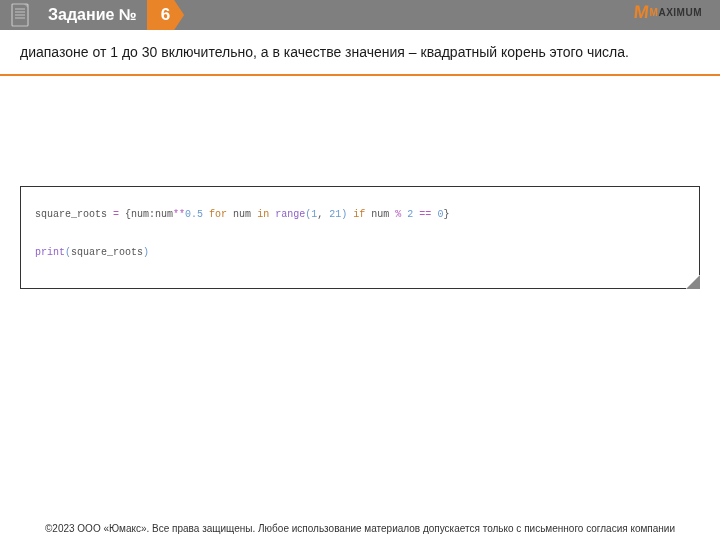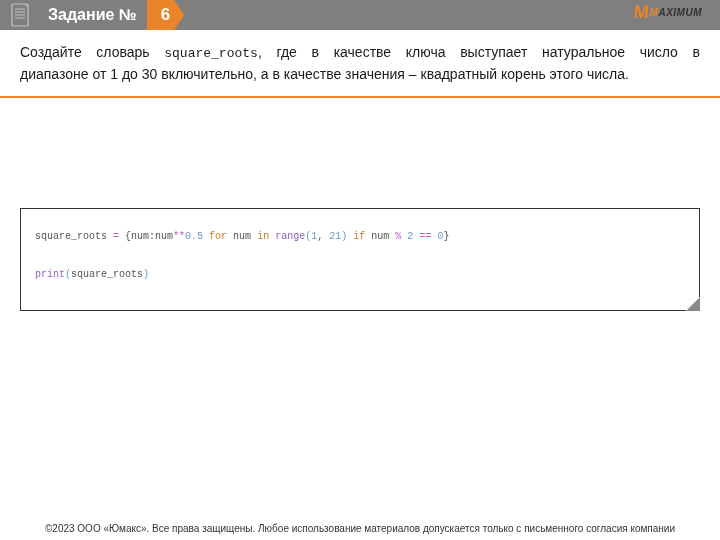--- a/index.html
+++ b/index.html
@@ -66,21 +66,20 @@
     font-size: 18px;
     line-height: 1;
     margin-right: 2px;
     letter-spacing: -1px;
     transform: skewX(-6deg);
   }
   .logo-text {
     font-weight: 800;
     color: #333;
     letter-spacing: .5px;
-    font-style: italic;
   }
   .logo-text .accent { color: #ea8428; }
 
   
   .task {
     padding: 12px 20px 10px 20px;
     font-size: 14px;
     line-height: 1.55;
     color: #1a1a1a;
     text-align: justify;
@@ -170,23 +169,20 @@
   </div>
   <div class="logo">
     <span class="logo-mark">M</span>
     <span class="logo-text">
       <span class="accent">M</span><span>AXIMUM</span>
     </span>
   </div>
 </div>
 
 <div class="task">
-  <div style="text-align-last:justify">
-    <span>Создайте словарь </span><code>square_roots</code><span>, где в качестве ключа выступает натуральное число в</span>
-  </div>
   <div style="text-align-last:left">диапазоне от 1 до 30 включительно, а в качестве значения – квадратный корень этого числа.</div>
 </div>
 <div class="divider"></div>
 
 <div class="code-wrap">
   <div class="code-box"><span class="tk-text">square_roots </span><span class="tk-op">=</span><span class="tk-text"> {num:num</span><span class="tk-op">**</span><span class="tk-num">0.5</span><span> </span><span class="tk-kw">for</span><span class="tk-text"> num </span><span class="tk-kw">in</span><span> </span><span class="tk-fn">range</span><span class="tk-p">(</span><span class="tk-num">1</span><span class="tk-text">, </span><span class="tk-num">21</span><span class="tk-p">)</span><span> </span><span class="tk-kw">if</span><span class="tk-text"> num </span><span class="tk-op">%</span><span> </span><span class="tk-num">2</span><span> </span><span class="tk-op">==</span><span> </span><span class="tk-num">0</span><span class="tk-text">}</span>
 
 <span class="tk-fn">print</span><span class="tk-p">(</span><span class="tk-text">square_roots</span><span class="tk-p">)</span></div>
 </div>
 

